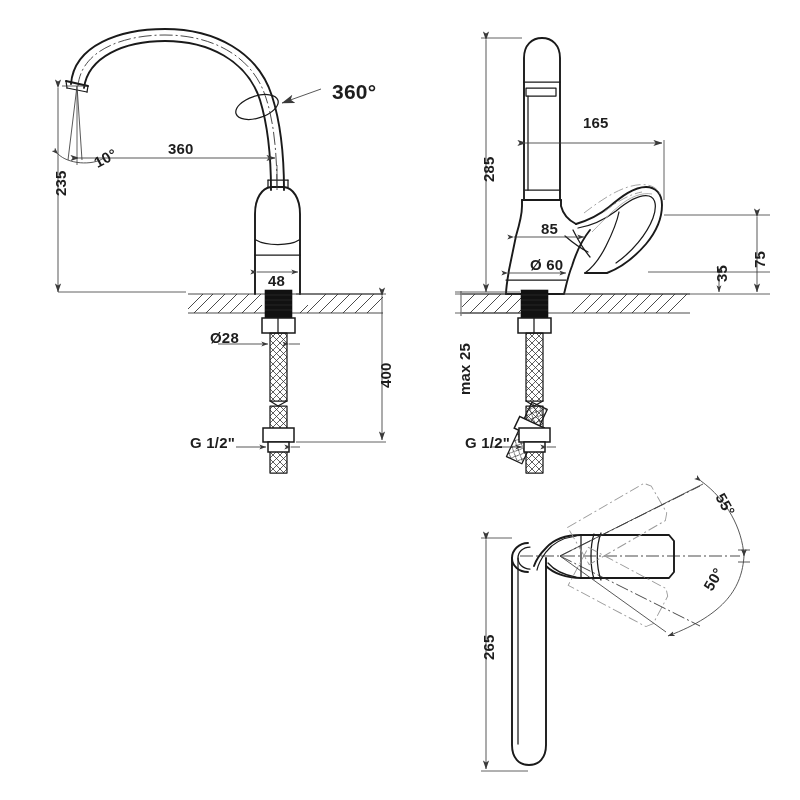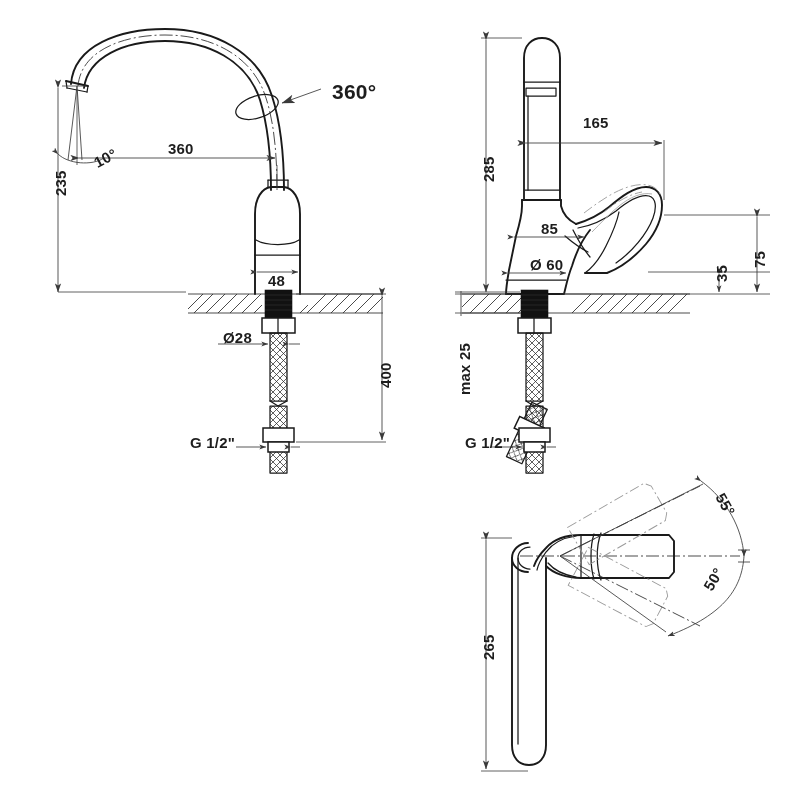--- a/index.html
+++ b/index.html
@@ -376,21 +376,21 @@
   <div class="dimtext big" style="left:332px; top:80px;">360°</div>
 
   <div class="dimtext rot10" style="left:91px; top:156px;">10°</div>
 
   <div class="dimtext" style="left:168px; top:140px;">360</div>
 
   <div class="dimtext rot90" style="left:52px; top:196px;">235</div>
 
   <div class="dimtext" style="left:268px; top:255px;margin-top:17px;">48</div>
 
-  <div class="dimtext" style="left:223px; top:329px;">Ø28</div>
+  <div class="dimtext" style="left:210px; top:329px;">Ø28</div>
 
   <div class="dimtext rot90" style="left:377px; top:388px;">400</div>
 
   <div class="dimtext" style="left:190px; top:434px;">G 1/2"</div>
 
   <div class="dimtext rot90" style="left:480px; top:182px;">285</div>
 
   <div class="dimtext" style="left:583px; top:114px;">165</div>
 
   <div class="dimtext" style="left:541px; top:220px;">85</div>

